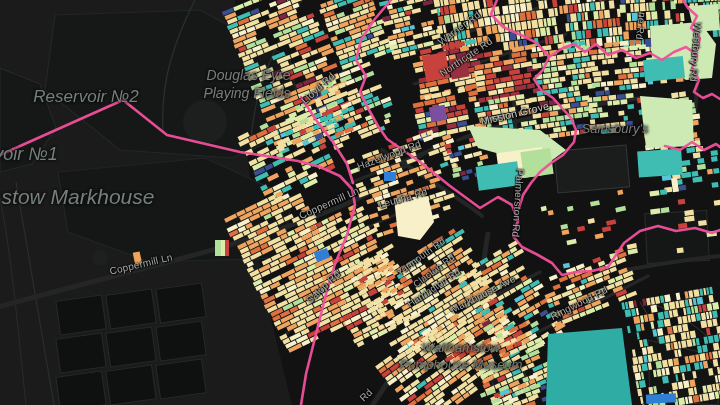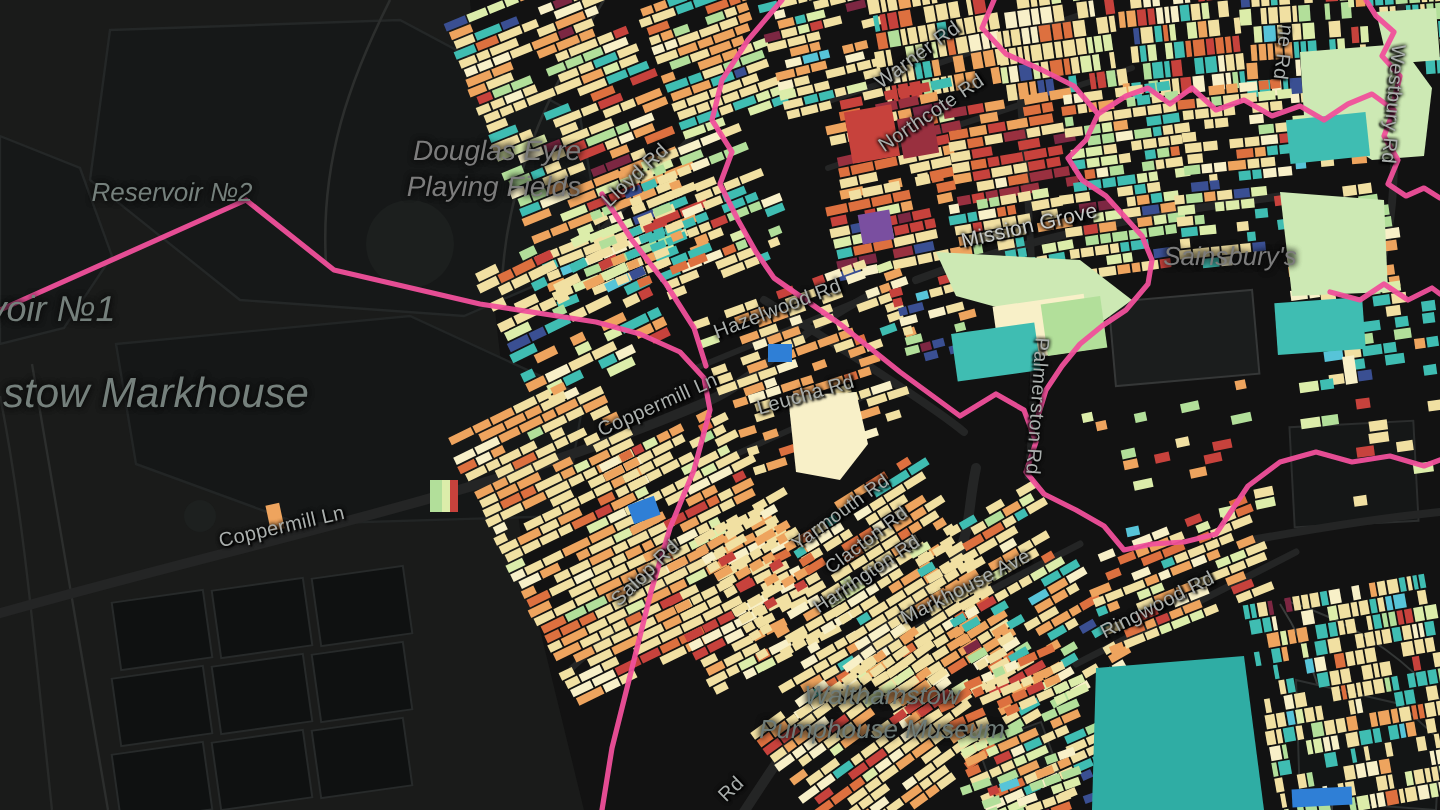--- a/index.html
+++ b/index.html
@@ -7,21 +7,21 @@
     font-family:"Liberation Sans",sans-serif;cursor:grab;}
   .viewport svg{position:absolute;left:0;top:0;}
   .labels-layer{position:absolute;left:0;top:0;width:720px;height:405px;pointer-events:none;}
   .lbl{position:absolute;white-space:pre;text-align:center;transform-origin:center;
     font-family:"Liberation Sans",sans-serif;line-height:1.3;}
   .street{font-size:10px;color:#a9aeac;letter-spacing:.2px;
     text-shadow:0 0 2px #000,0 0 2px #000,1px 1px 1px #000;}
   .street-bright{color:#c6cac8;}
   .place{font-style:italic;color:#7c7c7c;text-shadow:0 0 3px #0a0a0a,0 0 3px #0a0a0a;}
   .water{color:#75807c;}
-  .poi{color:#6e7b78;}
+  .poi{color:#6e7b78;margin-left:20px;}
 </style>
 </head>
 <body>
 
 <div class="viewport">
   <svg width="720" height="405" viewBox="0 0 720 405" xmlns="http://www.w3.org/2000/svg">
     <g id="terrain">
         <rect x="0" y="0" width="720" height="405" fill="#1a1b1a"></rect>
         <polygon points="235,0 720,0 720,405 292,405 262,282 246,142" fill="#121212"></polygon>
         <polygon points="55,15 200,10 290,58 302,128 232,158 120,150 45,90" fill="#161818" stroke="#242727" stroke-width="1.2"></polygon>
@@ -2678,21 +2678,21 @@
         <path d="M0,155 L123,100 L167,135 L240,152 L298,161 L320,167 L340,176 L352,189 L355,205 L347,235 L335,264 L326,294 L316,334 L306,374 L301,405" fill="none" stroke="#f0509b" stroke-width="2.6" stroke-linejoin="round" stroke-linecap="round" opacity="0.95"></path>
         <path d="M301,97 L316,120 L333,142 L347,164 L353,183" fill="none" stroke="#f0509b" stroke-width="2.6" stroke-linejoin="round" stroke-linecap="round" opacity="0.95"></path>
         <path d="M391,0 L374,20 L361,40 L356,60 L366,76 L360,92 L369,110 L378,126 L387,139 L420,162 L450,186 L480,208 L498,197 L512,205 L518,221 L513,236 L522,247 L538,255 L552,263 L562,275 L576,272 L592,271 L608,267 L616,255 L624,243 L640,231 L658,226 L676,231 L695,228 L712,233 L720,230" fill="none" stroke="#f0509b" stroke-width="2.6" stroke-linejoin="round" stroke-linecap="round" opacity="0.95"></path>
         <path d="M497,0 L491,14 L503,27 L521,35 L537,43 L549,57 L543,70 L534,79 L541,90 L553,98 L562,108 L571,118 L576,130 L574,142 L563,155 L551,163 L540,172 L531,183 L523,195 L519,208" fill="none" stroke="#f0509b" stroke-width="2.6" stroke-linejoin="round" stroke-linecap="round" opacity="0.95"></path>
         <path d="M549,57 L563,48 L574,44 L585,52 L596,44 L608,55 L622,50 L636,58 L650,53 L662,60 L674,52 L686,47 L697,55 L692,68 L699,80 L694,92 L703,98 L712,94 L720,99" fill="none" stroke="#f0509b" stroke-width="2.6" stroke-linejoin="round" stroke-linecap="round" opacity="0.95"></path>
         <path d="M683,0 L688,8 L697,16 L691,28 L700,38 L697,50" fill="none" stroke="#f0509b" stroke-width="2.6" stroke-linejoin="round" stroke-linecap="round" opacity="0.95"></path>
         <path d="M665,146 L680,150 L692,142 L704,150 L716,144 L720,147" fill="none" stroke="#f0509b" stroke-width="2.6" stroke-linejoin="round" stroke-linecap="round" opacity="0.95"></path>
       </g>
   </svg>
   <div class="labels-layer" id="labels">
-      <div class="lbl place water" style="left: 86px; top: 97px; font-size: 13px; transform: translate(-50%, -50%) rotate(0deg);">Reservoir №2</div>
+      <div class="lbl place water" style="left: 86px; top: 97px; font-size: 17px; transform: translate(-50%, -50%) rotate(0deg);">Reservoir №2</div>
       <div class="lbl place water" style="left: 26px; top: 155px; font-size: 18px; transform: translate(-50%, -50%) rotate(0deg);">voir №1</div>
       <div class="lbl place water" style="left: 78px; top: 197px; font-size: 21px; transform: translate(-50%, -50%) rotate(0deg);">stow Markhouse</div>
       <div class="lbl place" style="left: 247px; top: 84px; font-size: 14px; transform: translate(-50%, -50%) rotate(0deg); text-align: right;">Douglas Eyre
 Playing Fields</div>
       <div class="lbl place poi" style="left: 441px; top: 357px; font-size: 13px; transform: translate(-50%, -50%) rotate(0deg);">Walthamstow
 Pumphouse Museum</div>
       <div class="lbl place" style="left: 602px; top: 129px; font-size: 13px; transform: translate(-50%, -50%) rotate(0deg); margin-left: 13px;">Sainsbury's</div>
       <div class="lbl street" style="left: 141px; top: 264px; font-size: 10px; transform: translate(-50%, -50%) rotate(-13deg);">Coppermill Ln</div>
       <div class="lbl street" style="left: 329px; top: 203px; font-size: 10px; transform: translate(-50%, -50%) rotate(-24deg);">Coppermill Ln</div>
       <div class="lbl street" style="left: 318px; top: 88px; font-size: 10px; transform: translate(-50%, -50%) rotate(-43deg);">Lloyd Rd</div>

